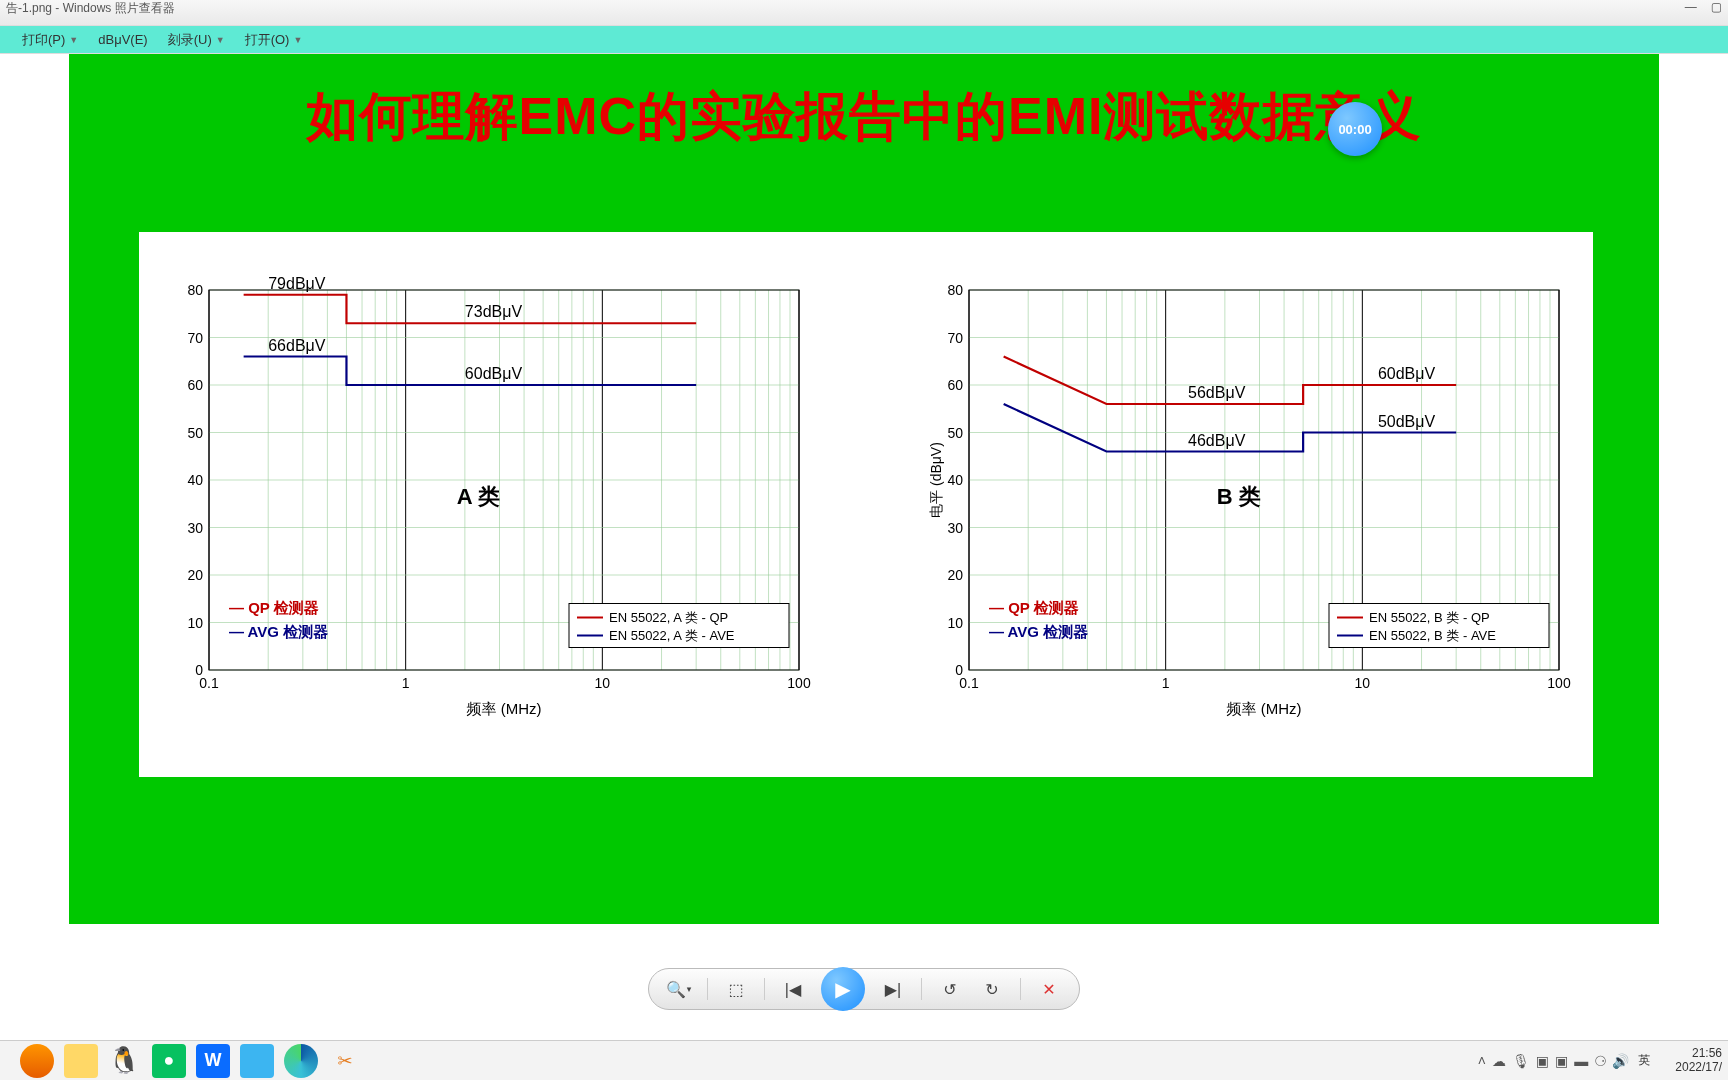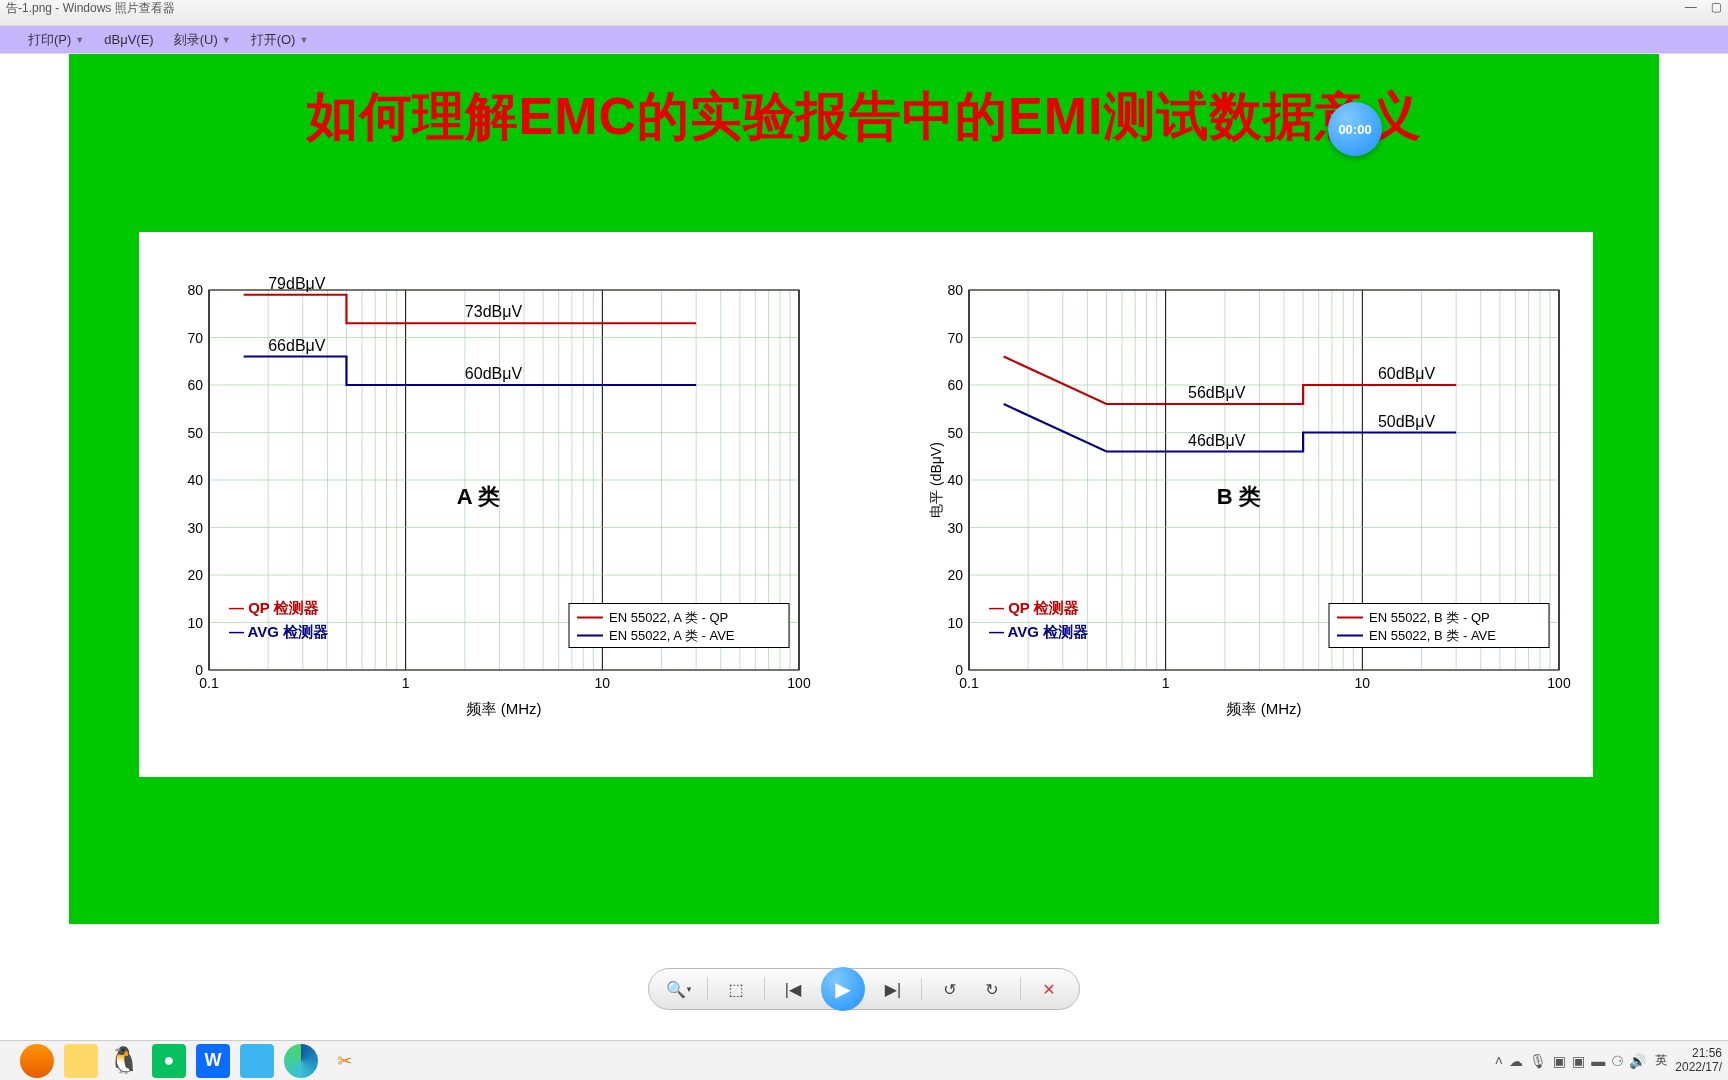--- a/index.html
+++ b/index.html
@@ -1,20 +1,20 @@
 <!DOCTYPE html>
 <html><head>
 <meta charset="utf-8">
 <style>
 * { margin: 0; padding: 0; box-sizing: border-box; }
 body { font-family: "Microsoft YaHei", sans-serif; width: 1728px; height: 1080px; overflow: hidden; background: #fff; position: relative; }
 .titlebar { height: 26px; background: linear-gradient(#f7f7f7,#e9e9e9); display: flex; padding: 0 6px; font-size: 12px; color: #555; border-bottom: 1px solid #ddd; }
 .titlebar .right { margin-left: auto; display: flex; gap: 14px; }
 .titlebar .right span { cursor: default; }
-.menubar { height: 28px; background: #c4b5fd; display: flex; align-items: center; padding: 0 20px; font-size: 13px; color: #333; border-bottom: 1px solid #ddd; gap: 4px; }
+.menubar { height: 28px; background: #5eead4; display: flex; align-items: center; padding: 0 14px; font-size: 13px; color: #333; border-bottom: 1px solid #ddd; gap: 4px; }
 .menubar .menuitem { padding: 0 8px; display: flex; align-items: center; gap: 4px; }
 .menubar .arrow { font-size: 9px; color: #666; }
 .viewer { position: relative; height: 870px; background: #fff; display: flex; justify-content: center; }
 .page { margin-top: 0; width: 1590px; height: 870px; background: #00c800; position: relative; }
 .heading { position: absolute; top: 28px; left: 0; right: 0; text-align: center; font-size: 52px; font-weight: bold; color: #e60000; letter-spacing: 1px; }
 .chartbox { position: absolute; top: 178px; left: 70px; width: 1454px; height: 545px; background: #fff; }
 .chart { position: absolute; }
 .chart.a { left: 30px; top: 38px; width: 650px; height: 500px; }
 .chart.b { left: 790px; top: 38px; width: 650px; height: 500px; }
 svg { overflow: visible; }
@@ -22,21 +22,21 @@
 .toolbar { position: absolute; top: 968px; left: 50%; transform: translateX(-50%); height: 42px; background: linear-gradient(#fdfdfd,#e4e4e4); border: 1px solid #bbb; border-radius: 22px; display: flex; align-items: center; padding: 0 16px; gap: 14px; }
 .tbtn { width: 28px; height: 28px; display: flex; align-items: center; justify-content: center; font-size: 16px; color: #444; border-radius: 4px; }
 .tbtn.play { width: 44px; height: 44px; border-radius: 50%; background: radial-gradient(circle at 35% 30%, #7ec8ff, #1e90ff); color: #fff; font-size: 20px; margin-top: -1px; }
 .tbtn.del { color: #d33; }
 .tsep { width: 1px; height: 22px; background: #ccc; }
 .taskbar { position: absolute; bottom: 0; left: 0; right: 0; height: 40px; background: #f3f3f3; display: flex; align-items: center; padding: 0 6px; border-top: 1px solid #ccc; }
 .taskbar .apps { display: flex; gap: 10px; margin-left: 14px; }
 .appicon { width: 34px; height: 34px; border-radius: 4px; display: flex; align-items: center; justify-content: center; font-size: 18px; }
 .tray { margin-left: auto; display: flex; align-items: center; gap: 8px; font-size: 12px; color: #333; }
 .tray .icons { display: flex; gap: 6px; font-size: 14px; color: #555; }
-.tray .clock { text-align: right; line-height: 1.1; }
+.tray .clock { text-align: right; line-height: 1.1; margin-left: 17px; }
 </style>
 </head>
 <body>
 
 <div class="titlebar">
   <span>告-1.png - Windows 照片查看器</span>
   <div class="right">
     <span>—</span>
     <span>▢</span>
   </div>

